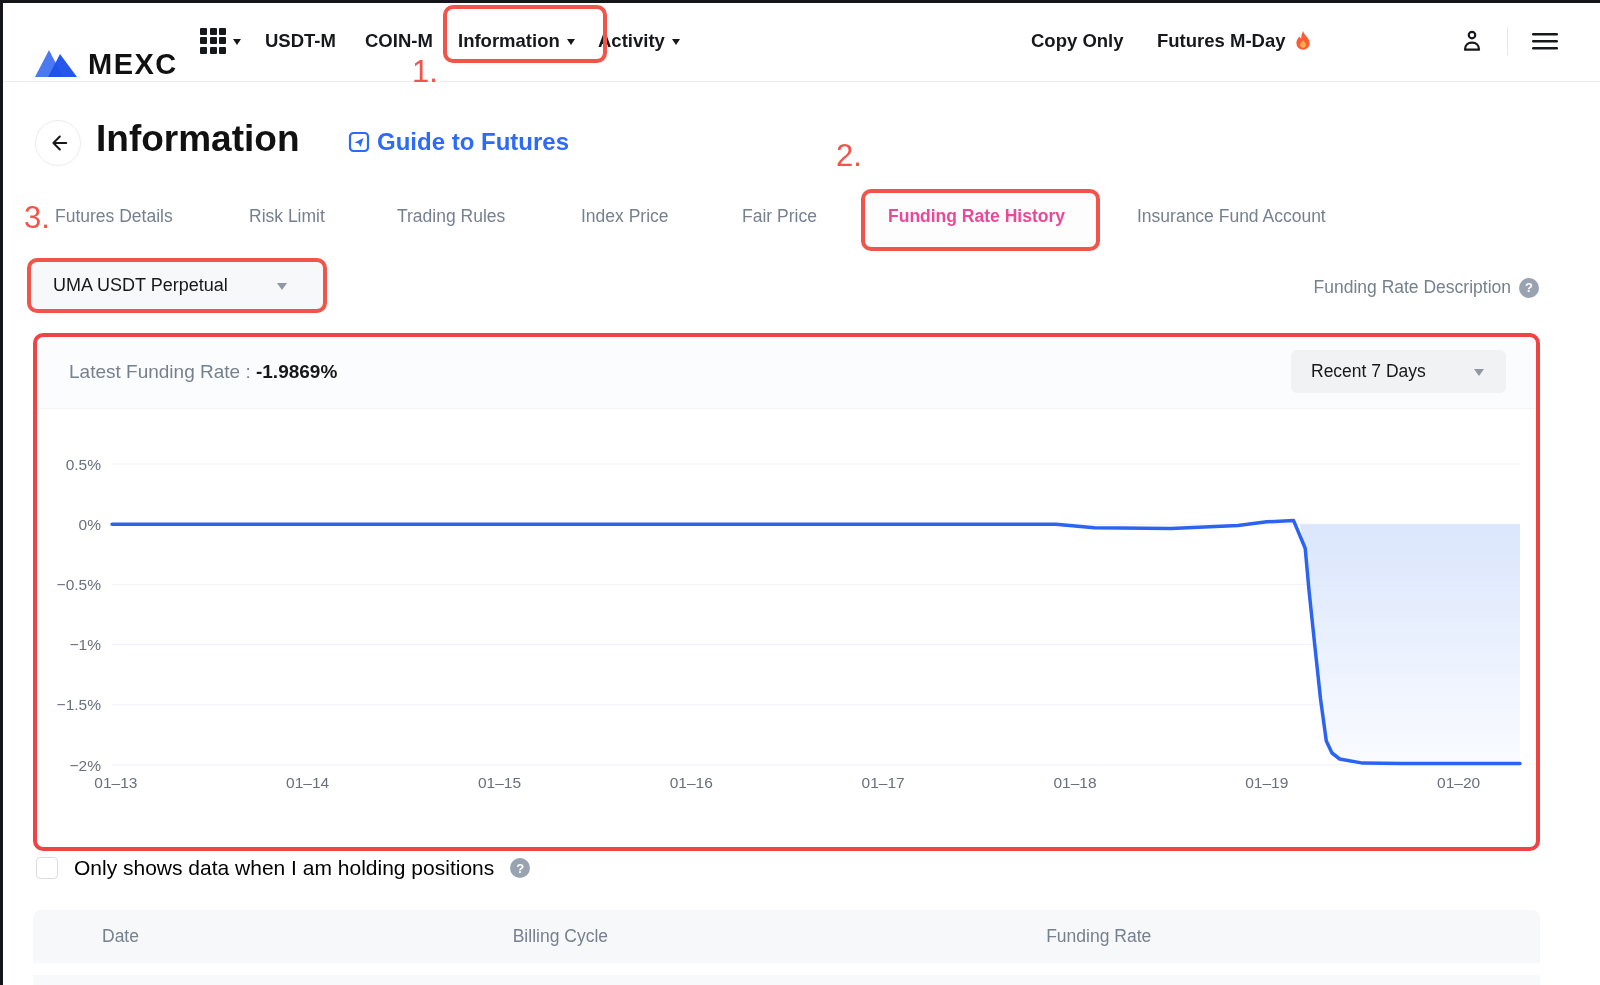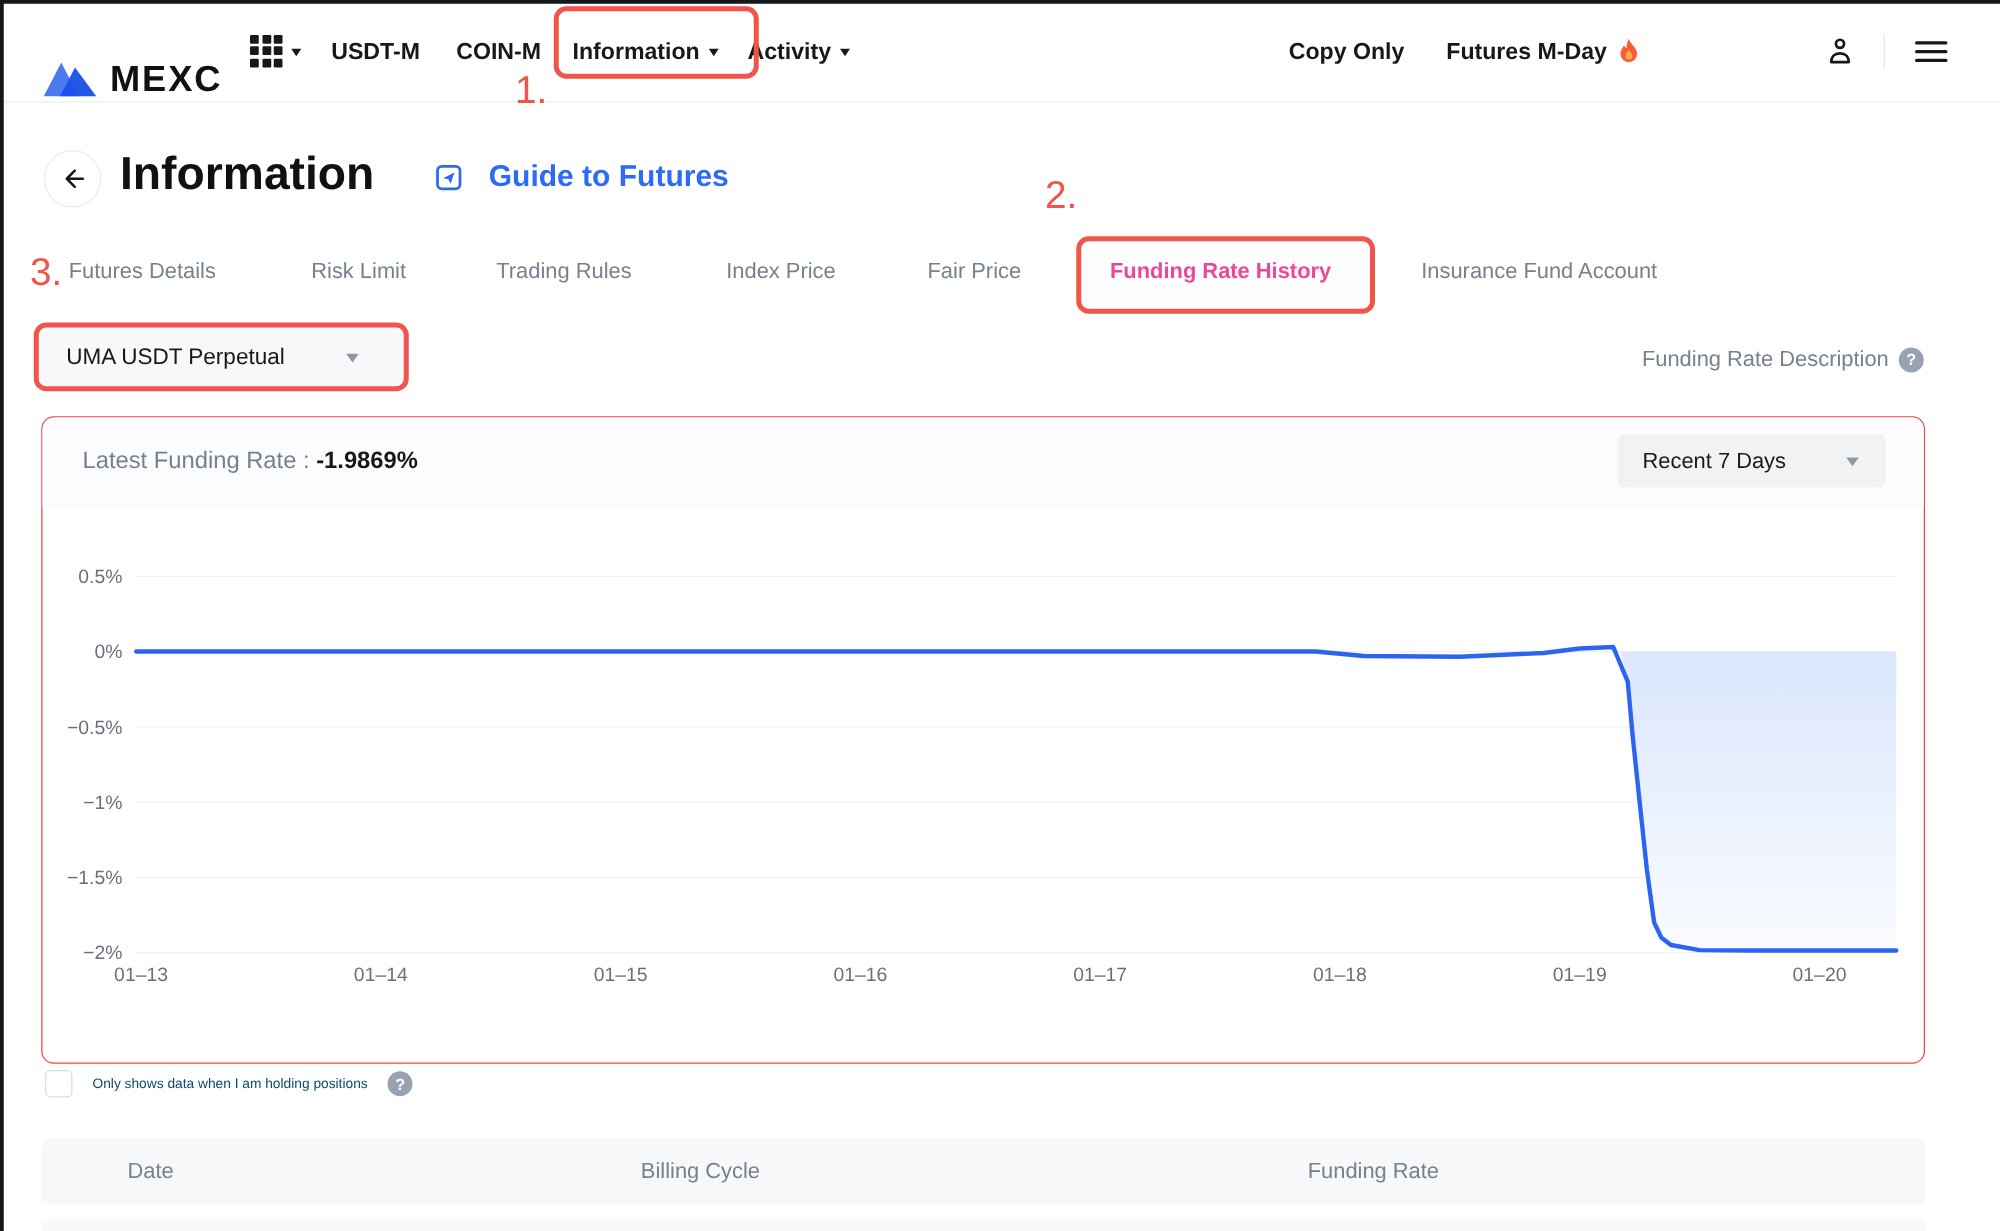--- a/index.html
+++ b/index.html
@@ -18,21 +18,21 @@
   .grid-icon{display:grid;grid-template-columns:repeat(3,7px);grid-template-rows:repeat(3,7px);gap:2.5px;}
   .grid-icon i{background:#17181b;border-radius:1px;}
   .nav-right{position:absolute;top:0;right:40px;height:81px;display:flex;align-items:center;gap:22px;}
   .nav-divider{width:1px;height:28px;background:#e4e6ea;}
   .icon-btn{display:flex;align-items:center;justify-content:center;cursor:pointer;}
 
   
   .back-btn{position:absolute;left:35px;top:120px;width:44px;height:44px;border-radius:50%;
     border:1.5px solid #ececef;display:flex;align-items:center;justify-content:center;cursor:pointer;background:#fff;}
   .page-title{position:absolute;left:96px;top:118px;font-size:37px;font-weight:700;color:#111;}
-  .guide-link{position:absolute;left:347px;top:128px;display:flex;align-items:center;gap:20px;
+  .guide-link{position:absolute;left:347px;top:128px;display:flex;align-items:center;gap:6px;
     color:#2d6af6;font-size:24px;font-weight:600;cursor:pointer;}
 
   
   .tab{position:absolute;top:206px;font-size:17.5px;color:#76808f;cursor:pointer;white-space:nowrap;}
   .tab.active{color:#ec4899;font-weight:700;}
 
   
   .anno-box{position:absolute;border:4px solid #f0544a;border-radius:10px;z-index:40;pointer-events:none;}
   .anno-num{position:absolute;color:#f0544a;font-size:31px;font-weight:500;z-index:40;pointer-events:none;}
 
@@ -44,35 +44,35 @@
     border-top:7px solid #8f97a5;}
   .pair-dd .dd-caret{position:absolute;right:36px;top:21px;}
 
   .frd{position:absolute;right:61px;top:277px;display:flex;align-items:center;gap:8px;
     color:#76808f;font-size:17.5px;}
   .q-icon{width:20px;height:20px;border-radius:50%;background:#99a2b1;color:#fff;font-size:13px;
     font-weight:700;display:inline-flex;align-items:center;justify-content:center;cursor:pointer;flex:0 0 auto;}
 
   
   .card{position:absolute;left:33px;top:333px;width:1507px;height:518px;background:#fff;
-    border:1px solid #ef4444;border-radius:10px;box-sizing:border-box;}
+    border:4px solid #ef4444;border-radius:10px;box-sizing:border-box;}
   .card-head{position:absolute;left:0;top:0;width:100%;height:72px;background:#fbfcfd;
     border-bottom:1px solid #f3f4f6;border-radius:10px 10px 0 0;box-sizing:border-box;}
   .latest{position:absolute;left:32px;top:24px;font-size:19px;color:#76808f;}
   .latest b{color:#17181b;font-weight:600;}
   .range-dd{position:absolute;right:30px;top:13px;width:215px;height:43px;background:#f1f2f4;
     border-radius:6px;display:flex;align-items:center;cursor:pointer;}
   .range-dd .val{margin-left:20px;font-size:17.5px;color:#17181b;}
   .range-dd .dd-caret{position:absolute;right:22px;top:19px;}
   .chart-svg{position:absolute;left:0;top:73px;}
 
   
   .filter-row{position:absolute;left:36px;top:856px;display:flex;align-items:center;gap:16px;}
   .checkbox{width:20px;height:20px;border:1.5px solid #d9dde3;border-radius:4px;background:#fff;cursor:pointer;}
-  .filter-label{font-size:11px;color:#0c4a6e;}
+  .filter-label{font-size:21px;color:#000000;}
   .thead{position:absolute;left:33px;top:910px;width:1507px;height:53px;background:#f7f8fa;
     border-radius:8px 8px 0 0;display:grid;grid-template-columns:22% 25% 28% 25%;
     align-items:center;box-sizing:border-box;padding:0 24px;font-size:17.5px;color:#76808f;}
   .thead .c0{text-align:left;margin-left:45px;} .thead .c1{text-align:center;} .thead .c2{text-align:center;} .thead .c3{text-align:right;}
   .tbottom{position:absolute;left:33px;top:975px;width:1507px;height:10px;background:#f8f9fb;}
 </style>
 </head>
 <body>
 
 <div class="edge-top"></div>

